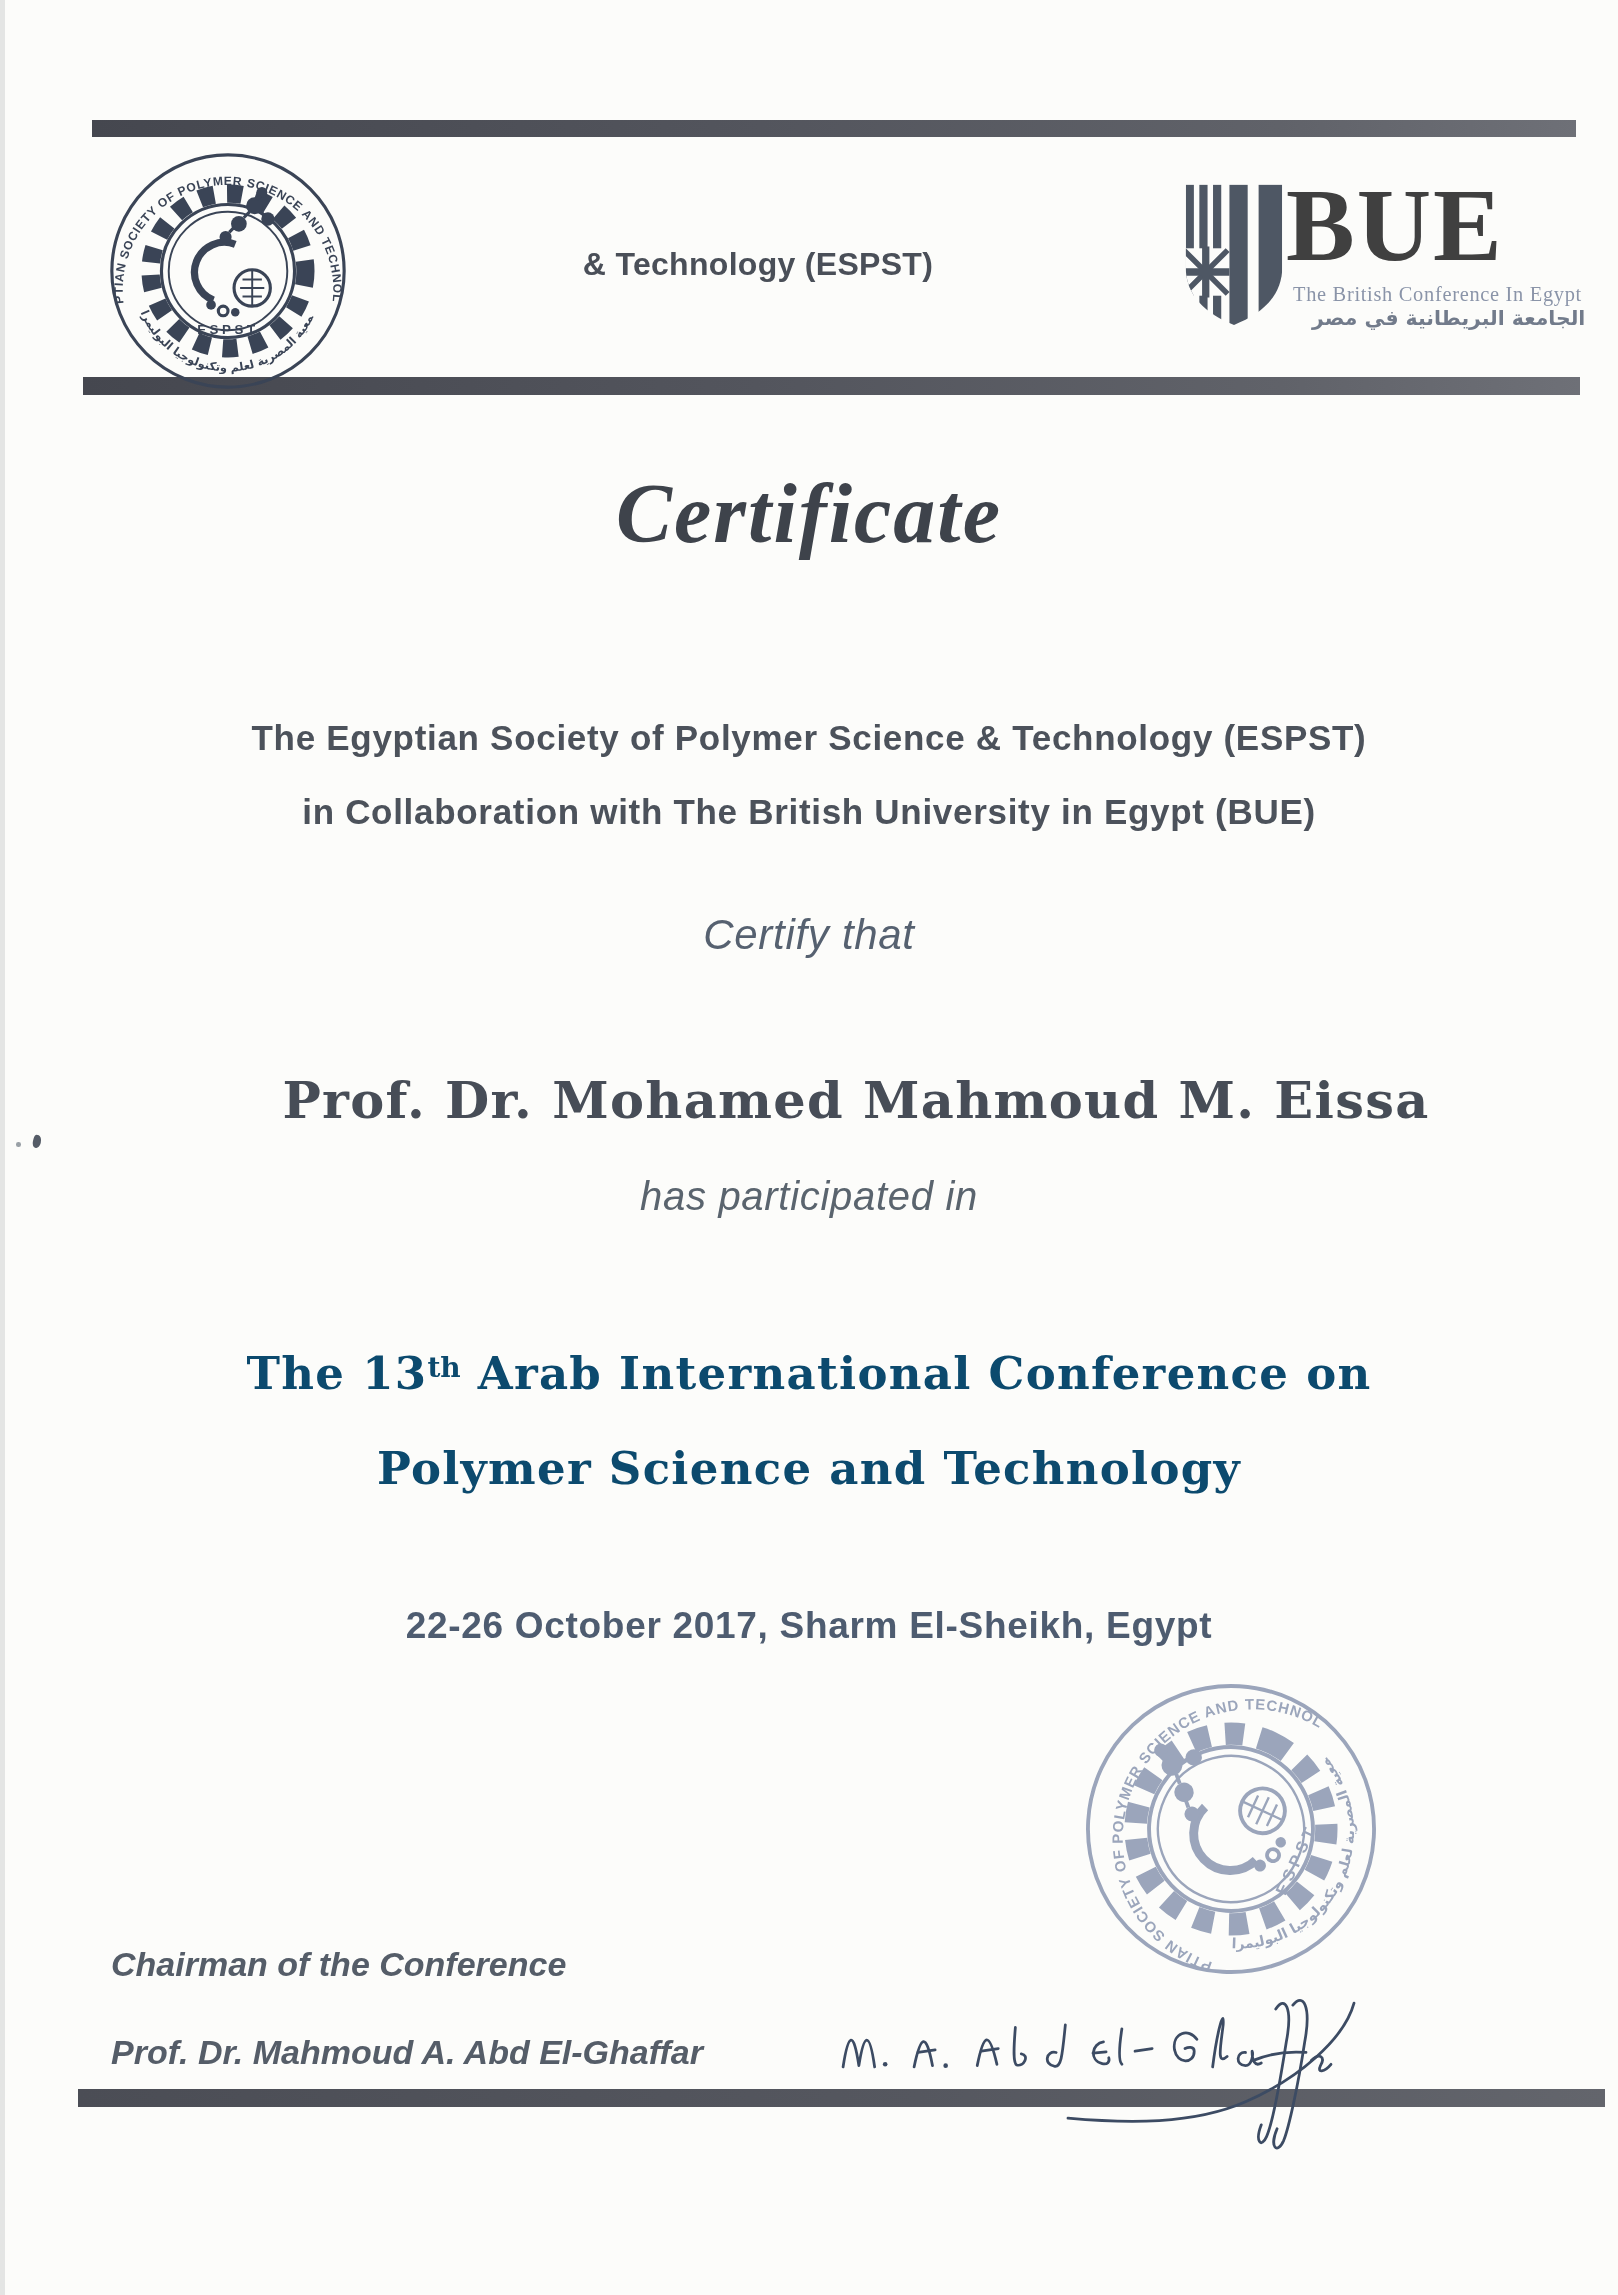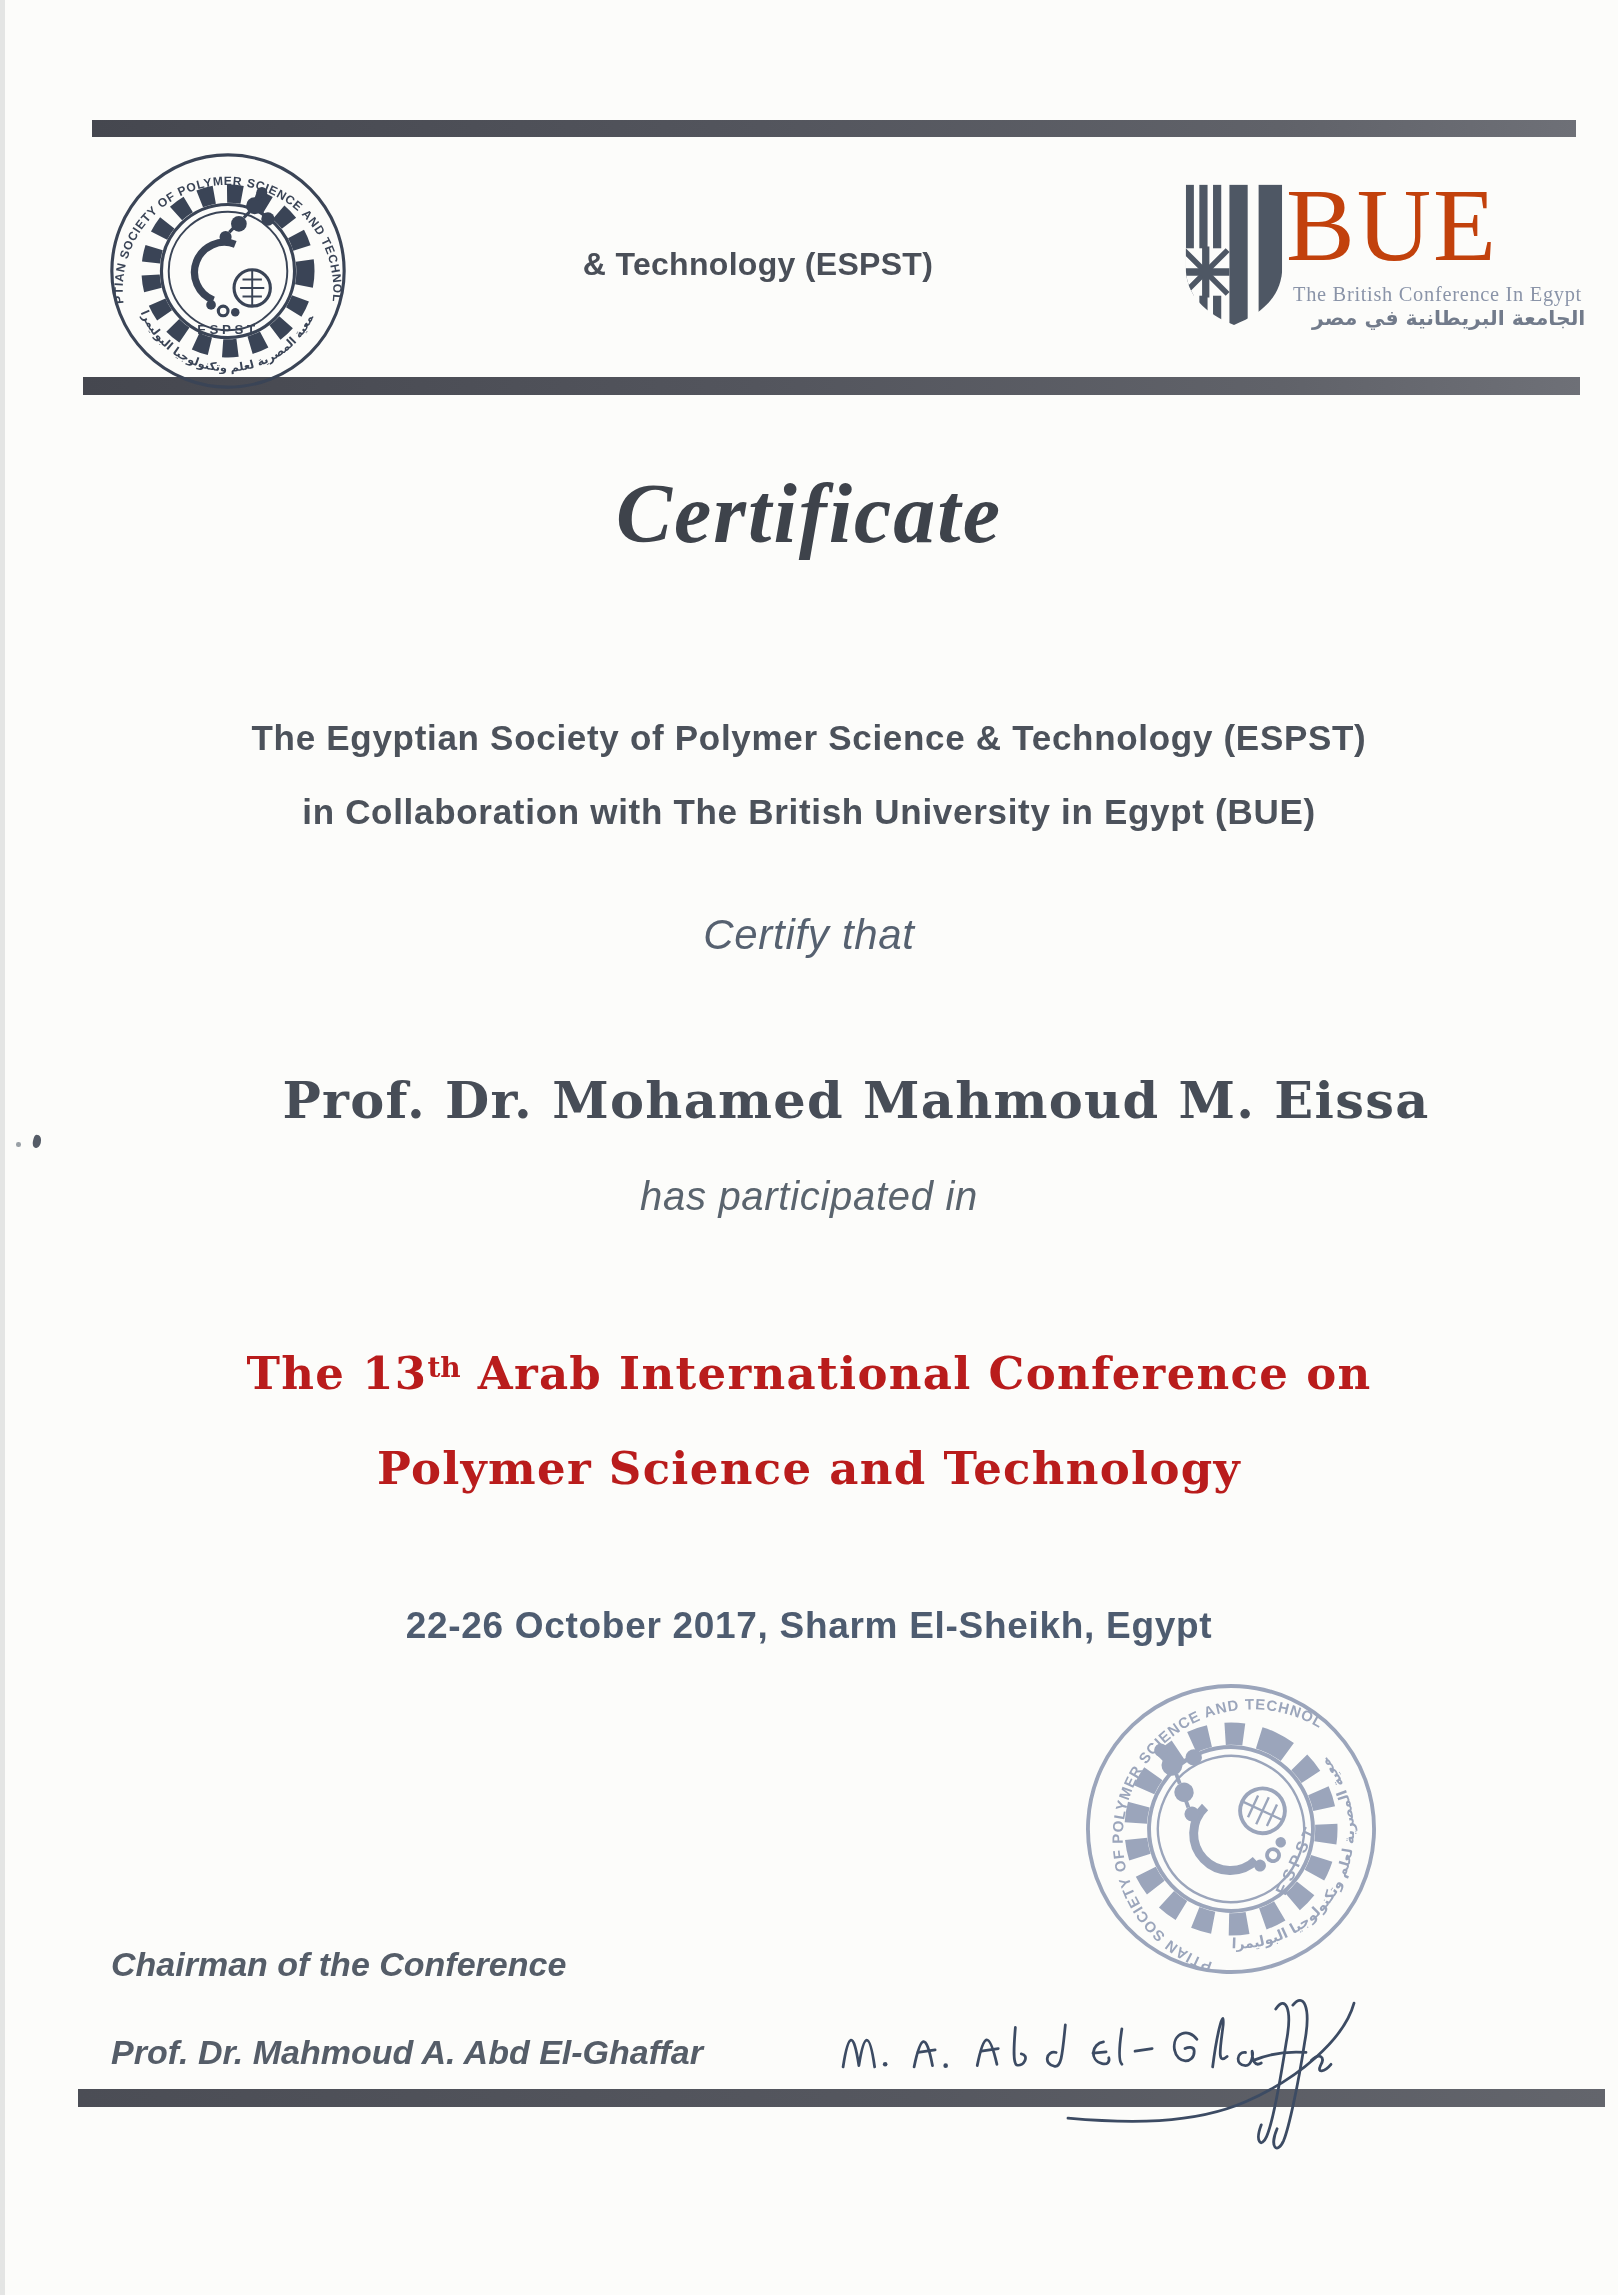--- a/index.html
+++ b/index.html
@@ -23,33 +23,33 @@
   
   .scan-edge{left:0;top:0;width:4.6px;height:2295px;background:rgba(120,125,130,.18);}
   .speck-a{left:33px;top:1135px;width:8px;height:13px;background:#3d4652;border-radius:40% 60% 50% 50%;transform:rotate(14deg);opacity:.88;}
   .speck-b{left:16px;top:1142px;width:4.6px;height:4.6px;background:#57636e;border-radius:50%;opacity:.6;}
 
   
   .org-line{font-weight:bold;font-size:32px;color:#4a4f58;letter-spacing:0.3px;transform:translateX(-50%);}
   .org-1{left:758px;top:190px;}
   .org-2{left:758px;top:246px;}
 
-  .bue-acronym{left:1286px;top:166px;font-family:"Liberation Serif",serif;font-weight:normal;font-size:103px;color:#c2410c;letter-spacing:2px;}
+  .bue-acronym{left:1286px;top:166px;font-family:"Liberation Serif",serif;font-weight:bold;font-size:103px;color:#404040;letter-spacing:2px;}
   .bue-tagline{left:1293px;top:283px;font-family:"Liberation Serif",serif;font-size:20.4px;color:#7e89a0;letter-spacing:0.7px;opacity:.9;}
   .bue-tagline-ar{left:1312px;top:306px;font-family:"DejaVu Sans",sans-serif;font-size:20.4px;color:#5a6578;font-weight:bold;opacity:.85;}
 
   
   .title{top:465px;font-family:"Liberation Serif",serif;font-style:italic;font-weight:bold;font-size:84px;color:#3e434b;letter-spacing:2px;}
   .issuer{font-weight:bold;font-size:35px;color:#4c525b;letter-spacing:0.7px;}
   .issuer-1{top:718px;}
   .issuer-2{top:792px;}
   .certify{top:911px;font-style:italic;font-size:42px;color:#566170;letter-spacing:0.7px;}
   .recipient{top:1070px;font-family:"DejaVu Serif",serif;font-weight:bold;font-size:51px;color:#474d57;letter-spacing:1.3px;margin-left:47px;}
   .participated{top:1174px;font-style:italic;font-size:40px;color:#5a646e;letter-spacing:0.7px;}
-  .conf{font-family:"DejaVu Serif",serif;font-weight:bold;font-size:45px;color:#b91c1c;letter-spacing:1.3px;}
+  .conf{font-family:"DejaVu Serif",serif;font-weight:bold;font-size:45px;color:#0c4a6e;letter-spacing:1.3px;}
   .conf-1{top:1347px;}
   .conf-2{top:1442px;}
   .conf sup{font-size:28px;vertical-align:12px;letter-spacing:0;}
   .date-loc{top:1605px;font-weight:bold;font-size:37px;color:#4e5c70;letter-spacing:0.7px;}
 
   
   .sign-role{left:111px;top:1945px;font-weight:bold;font-style:italic;font-size:34px;color:#555d68;}
   .sign-name{left:111px;top:2033px;font-weight:bold;font-style:italic;font-size:34px;color:#555d68;}
 
   

